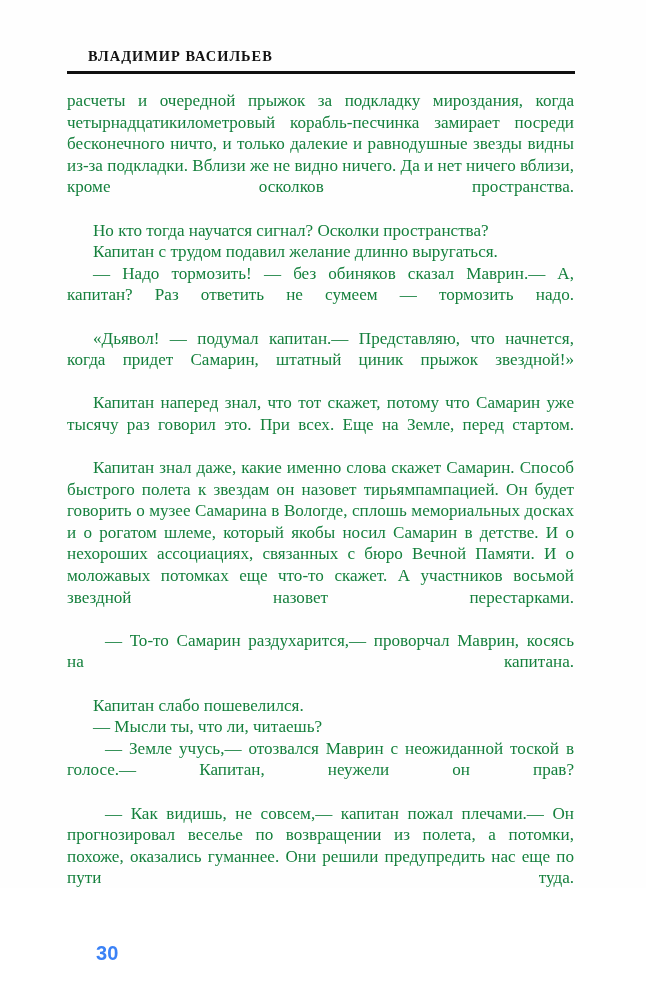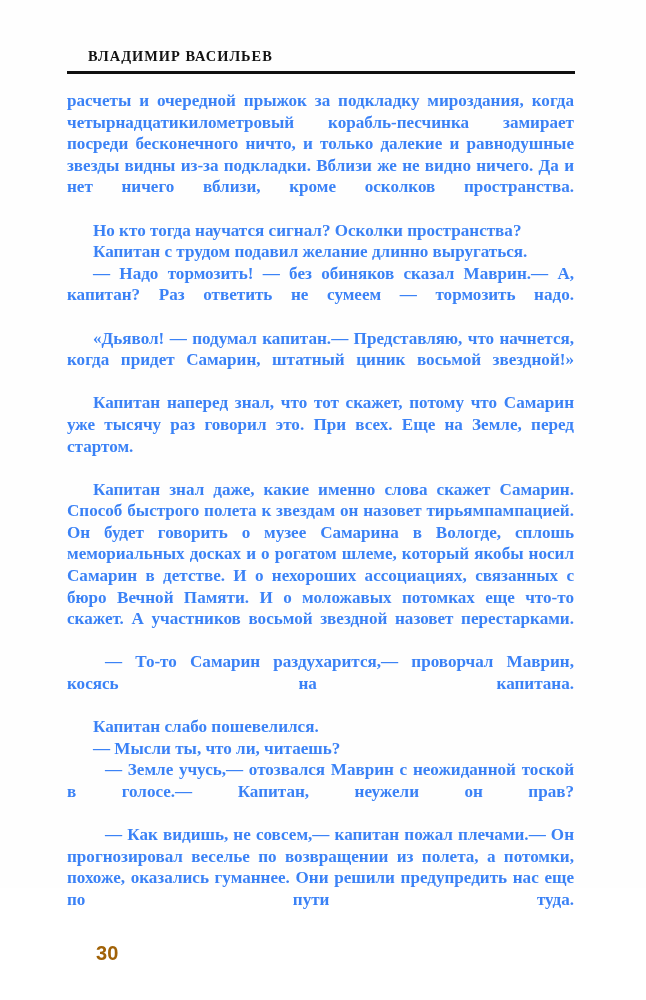--- a/index.html
+++ b/index.html
@@ -56,24 +56,24 @@
     top: 90px;
     width: 507px;
   }
 
   .para {
     margin: 0;
     padding: 0;
     text-align: justify;
     text-justify: inter-word;
     font-family: "Liberation Serif", "DejaVu Serif", serif;
-    font-weight: 700;
+    font-weight: 400;
     font-size: 17.1px;
     line-height: 21.6px;
-    color: #3b82f6;
+    color: #15803d;
     -webkit-font-smoothing: none;
   }
   .para + .para {
     margin-top: 0px;
   }
   .para.indent {
     text-indent: 26px;
   }
   .para.indent-wide {
     text-indent: 38px;
@@ -88,40 +88,40 @@
 
   
   .folio {
     position: absolute;
     left: 96px;
     top: 941px;
     font-family: "Liberation Sans", "DejaVu Sans", sans-serif;
     font-weight: 700;
     font-size: 20px;
     line-height: 24px;
-    color: #a16207;
+    color: #3b82f6;
     letter-spacing: 0.2px;
   }
 </style>
 </head>
 <body>
 
 <div class="page">
 
   <div class="running-head">
     <span class="running-head-title">ВЛАДИМИР ВАСИЛЬЕВ</span>
   </div>
   <div class="head-rule"></div>
 
   <div class="textblock">
     <p class="para">расчеты и очередной прыжок за подкладку мироздания, когда четырнадцатикилометровый корабль-песчинка замирает посреди бесконечного ничто, и только далекие и равнодушные звезды видны из-за подкладки. Вблизи же не видно ничего. Да и нет ничего вблизи, кроме осколков пространства.</p>
     <p class="para indent nostretch">Но кто тогда научатся сигнал? Осколки пространства?</p>
     <p class="para indent nostretch">Капитан с трудом подавил желание длинно выругаться.</p>
     <p class="para indent">— Надо тормозить! — без обиняков сказал Маврин.— А, капитан? Раз ответить не сумеем — тормозить надо.</p>
-    <p class="para indent">«Дьявол! — подумал капитан.— Представляю, что начнется, когда придет Самарин, штатный циник восьмой звездной!»</p>
+    <p class="para indent">«Дьявол! — подумал капитан.— Представляю, что начнется, когда придет Самарин, штатный циник прыжок звездной!»</p>
     <p class="para indent">Капитан наперед знал, что тот скажет, потому что Самарин уже тысячу раз говорил это. При всех. Еще на Земле, перед стартом.</p>
     <p class="para indent">Капитан знал даже, какие именно слова скажет Самарин. Способ быстрого полета к звездам он назовет тирьямпампацией. Он будет говорить о музее Самарина в Вологде, сплошь мемориальных досках и о рогатом шлеме, который якобы носил Самарин в детстве. И о нехороших ассоциациях, связанных с бюро Вечной Памяти. И о моложавых потомках еще что-то скажет. А участников восьмой звездной назовет перестарками.</p>
     <p class="para indent-wide">— То-то Самарин раздухарится,— проворчал Маврин, косясь на капитана.</p>
     <p class="para indent nostretch">Капитан слабо пошевелился.</p>
     <p class="para indent nostretch">— Мысли ты, что ли, читаешь?</p>
     <p class="para indent-wide">— Земле учусь,— отозвался Маврин с неожиданной тоской в голосе.— Капитан, неужели он прав?</p>
     <p class="para indent-wide">— Как видишь, не совсем,— капитан пожал плечами.— Он прогнозировал веселье по возвращении из полета, а потомки, похоже, оказались гуманнее. Они решили предупредить нас еще по пути туда.</p>
 
   </div>
 

